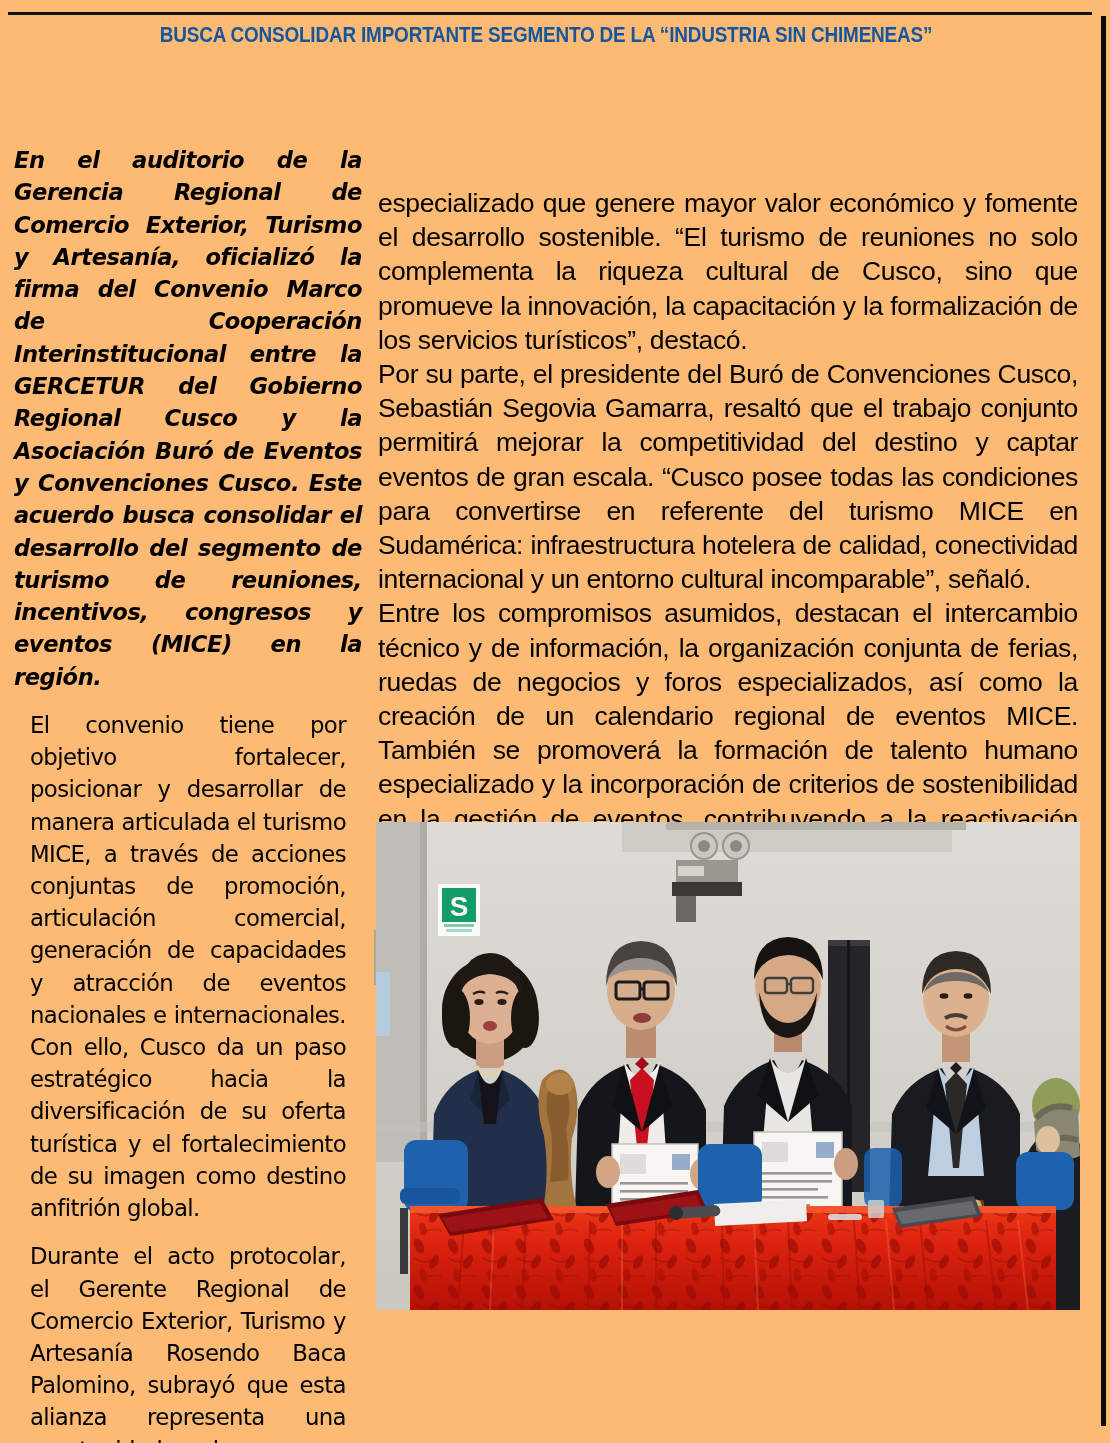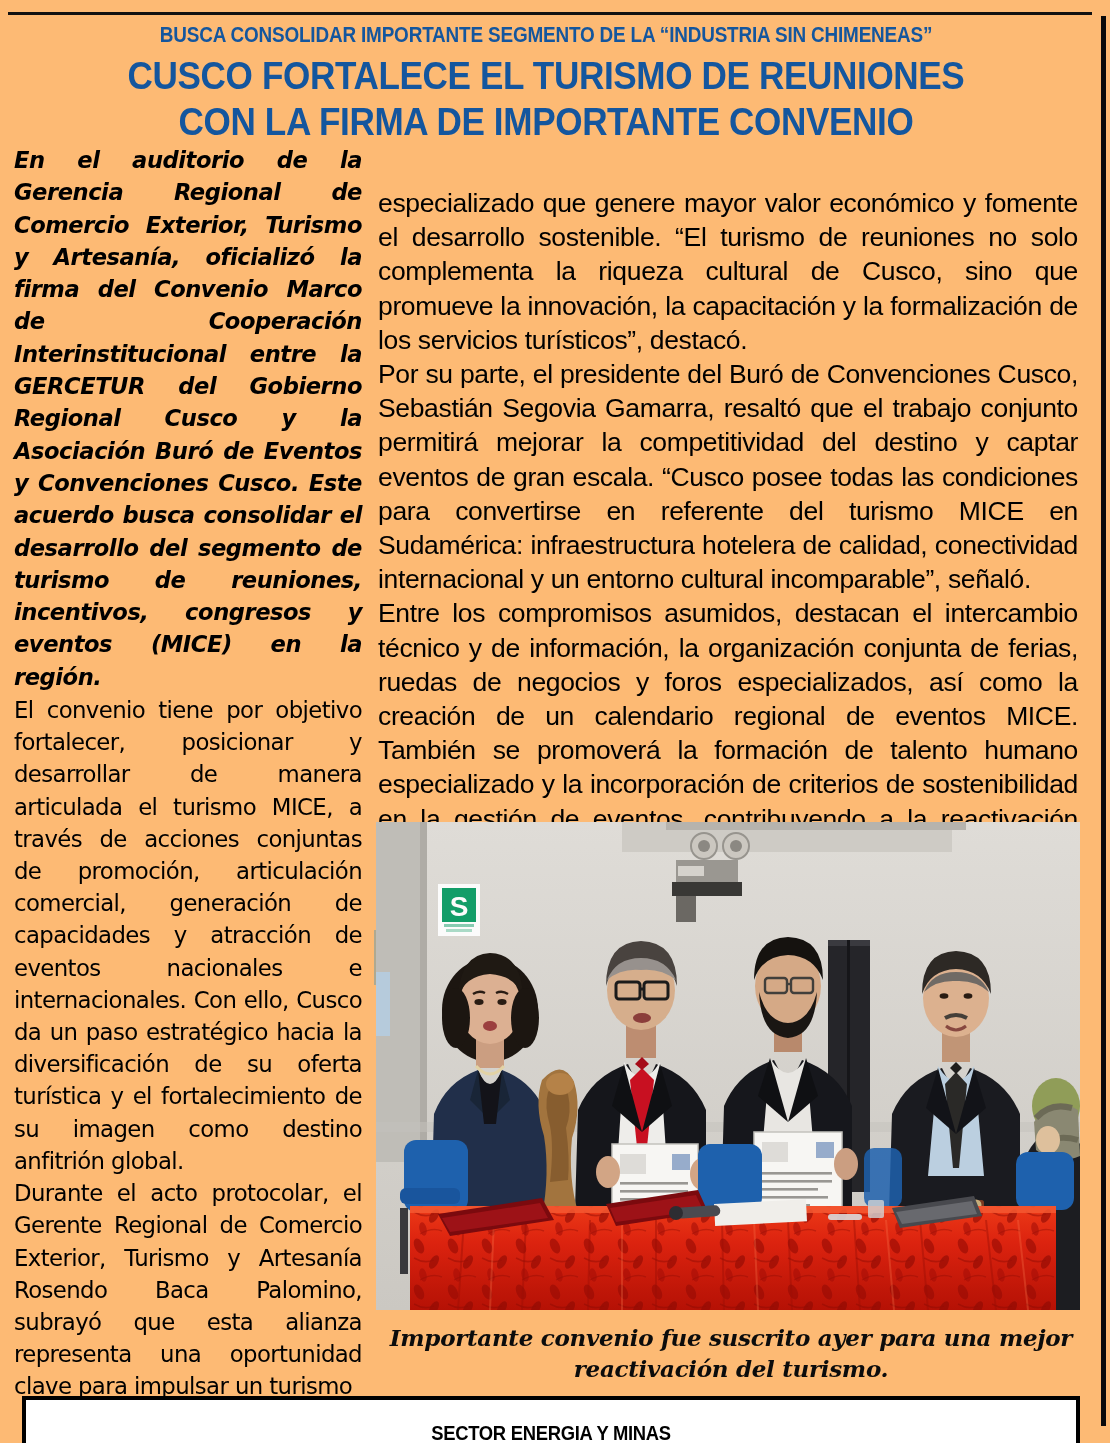--- a/index.html
+++ b/index.html
@@ -106,21 +106,21 @@
 
   .body-l {
     font-family: "DejaVu Sans", sans-serif;
     font-size: 22.8px;
     line-height: 32.2px;
     text-align: justify;
     text-justify: inter-word;
     letter-spacing: -0.6px;
     margin-top: 1px;
   }
-  .body-l p { margin: 0; }
+  .body-l p { margin: 16px; }
 
   .body-r {
     font-family: "Liberation Sans", sans-serif;
     font-size: 26.5px;
     line-height: 34.2px;
     text-align: justify;
     text-justify: inter-word;
     letter-spacing: -0.35px;
     transform-origin: left top;
     margin-top: 36px;
@@ -192,24 +192,20 @@
 </head>
 <body>
 
 <div class="page">
 
   <div class="top-rule"></div>
   <div class="right-rule"></div>
 
   <div class="head-wrap">
     <div class="kicker">BUSCA CONSOLIDAR IMPORTANTE SEGMENTO DE LA “INDUSTRIA SIN CHIMENEAS”</div>
-    <div class="headline">
-      <span class="hl-line">CUSCO FORTALECE EL TURISMO DE REUNIONES</span>
-      <span class="hl-line">CON LA FIRMA DE IMPORTANTE CONVENIO</span>
-    </div>
   </div>
 
   <div class="col-left">
     <div class="lead">En el auditorio de la Gerencia Regional de Comercio Exterior, Turismo y Artesanía, oficializó la firma del Convenio Marco de Cooperación Interinstitucional entre la GERCETUR del Gobierno Regional Cusco y la Asociación Buró de Eventos y Convenciones Cusco. Este acuerdo busca consolidar el desarrollo del segmento de turismo de reuniones, incentivos, congresos y eventos (MICE) en la región.</div>
     <div class="body-l">
       <p>El convenio tiene por objetivo fortalecer, posicionar y desarrollar de manera articulada el turismo MICE, a través de acciones conjuntas de promoción, articulación comercial, generación de capacidades y atracción de eventos nacionales e internacionales. Con ello, Cusco da un paso estratégico hacia la diversificación de su oferta turística y el fortalecimiento de su imagen como destino anfitrión global.</p>
       <p>Durante el acto protocolar, el Gerente Regional de Comercio Exterior, Turismo y Artesanía Rosendo Baca Palomino, subrayó que esta alianza representa una oportunidad clave para impulsar un turismo</p>
     </div>
   </div>
 
@@ -467,19 +463,15 @@
         <rect x="492" y="378" width="16" height="18" rx="2" fill="#d6d8da" opacity="0.8"></rect>
         <path d="M516 386 L598 374 L606 394 L524 406 z" fill="#4a4b50"></path>
         <path d="M520 390 L596 379 L601 392 L526 402 z" fill="#6a6b70"></path>
         <rect x="452" y="392" width="34" height="6" rx="3" fill="#dddedf" opacity="0.9"></rect>
       </g>
 
       <rect x="0" y="0" width="704" height="488" fill="#000" opacity="0.015"></rect>
     </svg>
   </div>
 
-  <div class="caption">Importante convenio fue suscrito ayer para una mejor reactivación del turismo.</div>
-
-  <div class="bottom-box">
-    <div class="bottom-box-label">SECTOR ENERGIA Y MINAS</div>
-  </div>
+
 
 </div>
 
 </body></html>

